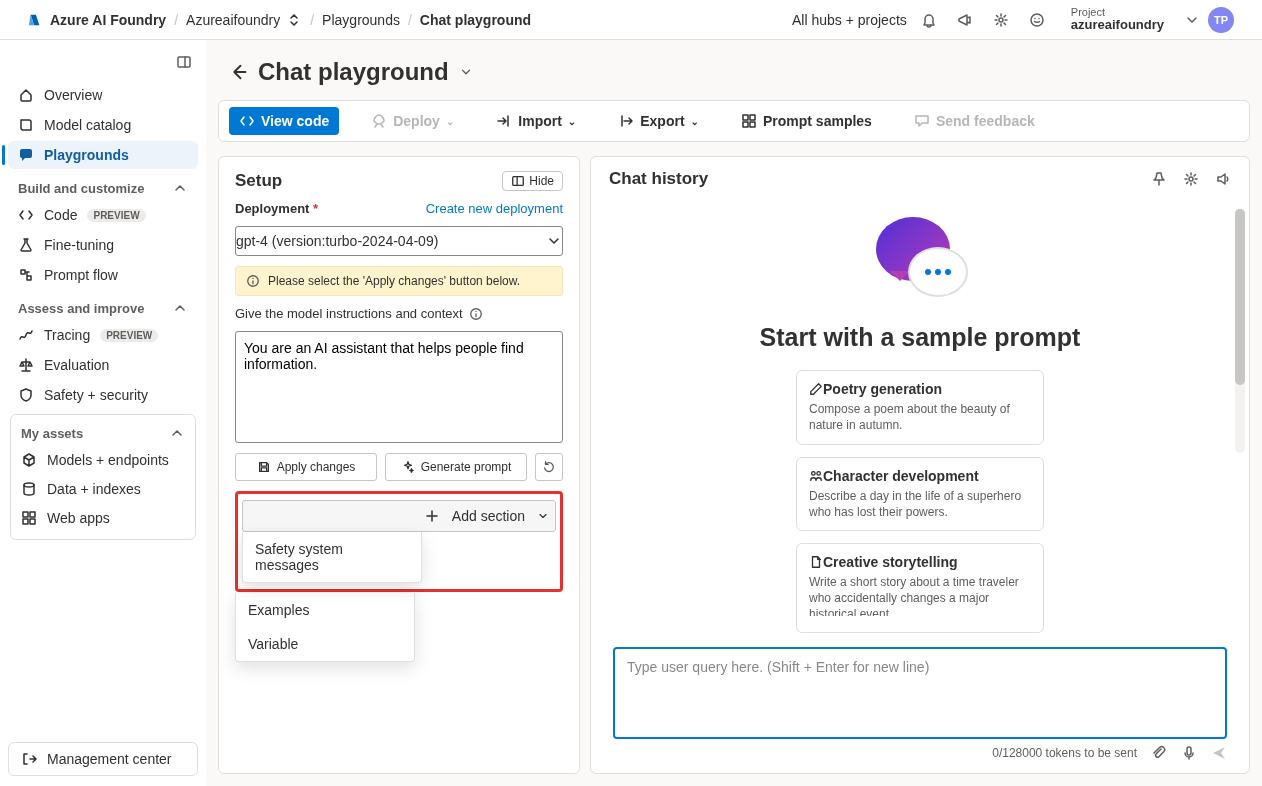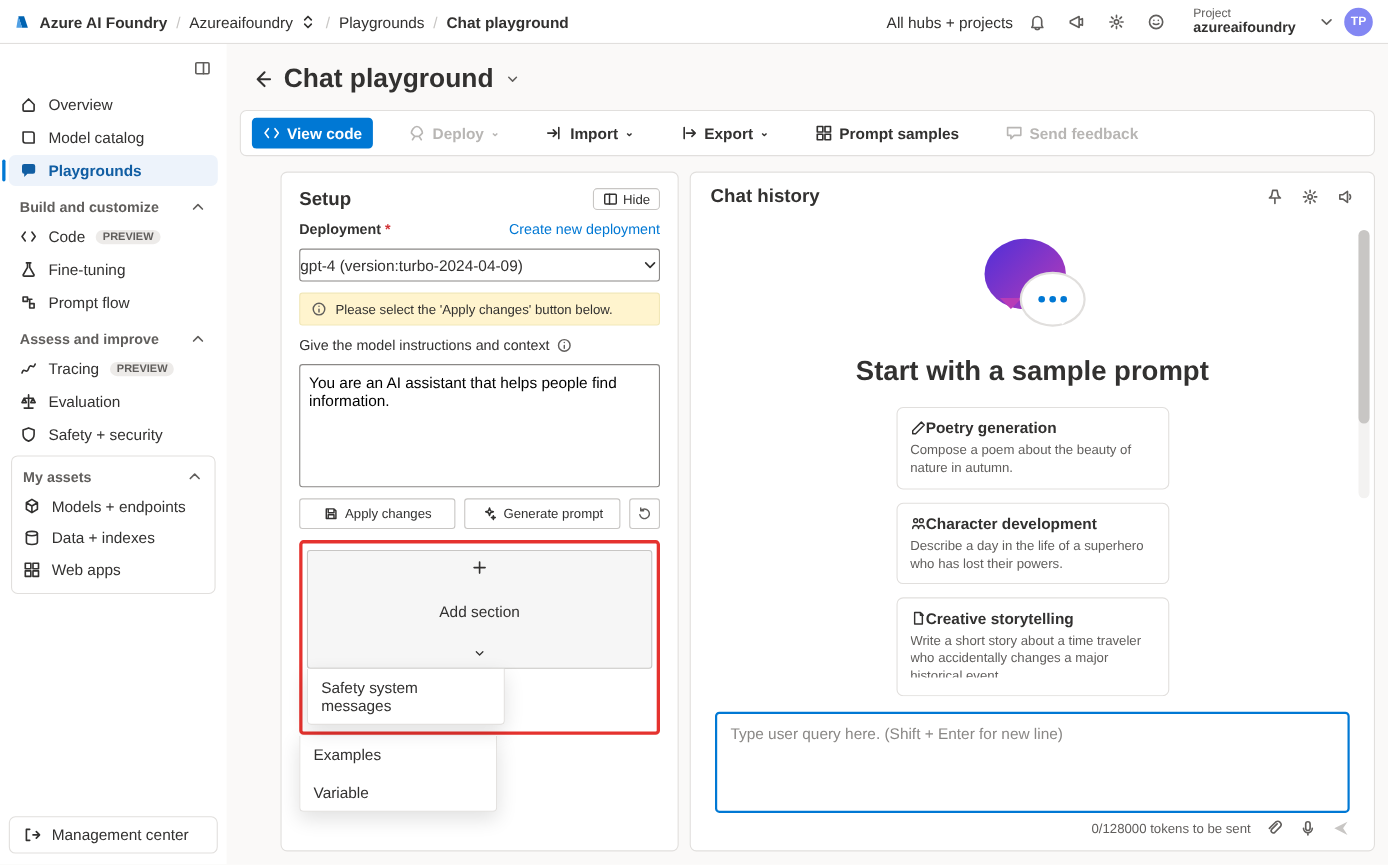--- a/index.html
+++ b/index.html
@@ -14,21 +14,21 @@
     --red:#d13438;
     --yellow:#fff4ce;
     --grad-a:#4f2fd8;
     --grad-b:#b83cb7;
   }
   *{box-sizing:border-box;font-family:"Segoe UI",Arial,sans-serif;}
   body{margin:0;background:var(--bg2);color:var(--text);font-size:13px;}
   .app{width:1262px;height:786px;background:#fff;display:flex;flex-direction:column;position:relative;}
 
   
-  .header{display:flex;align-items:center;height:40px;padding:0 14px;border-bottom:1px solid var(--border);gap:8px;font-size:14px;}
+  .header{display:flex;align-items:center;height:40px;padding:0 28px;border-bottom:1px solid var(--border);gap:8px;font-size:14px;}
   .brand{display:flex;align-items:center;gap:8px;font-weight:600;}
   .brand svg{width:14px;height:14px;}
   .sep{color:var(--border2);}
   .crumb{display:flex;align-items:center;gap:6px;color:var(--text);}
   .crumb.bold{font-weight:600;}
   .spacer{flex:1;}
   .header .icon-btn{width:28px;height:28px;display:flex;align-items:center;justify-content:center;border-radius:4px;color:var(--text-sub);}
   .project{display:flex;flex-direction:column;line-height:1.1;margin:0 12px;}
   .project .lbl{font-size:11px;color:var(--text-sub);}
   .project .val{font-size:13px;font-weight:600;}
@@ -47,38 +47,38 @@
   .mgmt{margin-top:auto;border:1px solid var(--border);border-radius:6px;padding:8px 12px;display:flex;align-items:center;gap:10px;}
 
   .main{flex:1;background:var(--bg2);display:flex;flex-direction:column;padding:18px 12px 12px 12px;gap:14px;min-width:0;}
   .page-title{display:flex;align-items:center;gap:10px;font-size:24px;font-weight:700;padding-left:10px;}
   .toolbar{display:flex;align-items:center;gap:22px;background:#fff;border:1px solid var(--border);border-radius:6px;padding:6px 10px;}
   .tbtn{display:flex;align-items:center;gap:6px;padding:6px 10px;border-radius:4px;font-size:14px;font-weight:600;color:var(--text);}
   .tbtn.primary{background:var(--blue);color:#fff;}
   .tbtn.disabled{color:#b8b6b4;}
   .tbtn .chev{font-size:10px;}
 
-  .content{flex:1;display:flex;gap:10px;min-height:0;margin-left:37px;}
+  .content{flex:1;display:flex;gap:10px;min-height:0;}
   .setup{width:362px;background:#fff;border:1px solid var(--border);border-radius:6px;padding:14px 16px;display:flex;flex-direction:column;gap:10px;overflow:hidden;}
   .setup-head{display:flex;align-items:center;justify-content:space-between;}
   .setup-head h3{margin:0;font-size:17px;font-weight:700;}
   .hide-btn{border:1px solid var(--border2);border-radius:4px;padding:2px 8px;font-size:12px;display:flex;align-items:center;gap:4px;}
   .dep-row{display:flex;justify-content:space-between;align-items:baseline;font-size:13px;}
   .dep-row .lbl{font-weight:600;}
   .dep-row .req{color:var(--red);}
   .dep-row a{color:var(--blue);font-size:13px;}
   .select{border:1px solid #8a8886;border-radius:3px;padding:6px 0;display:flex;justify-content:space-between;align-items:center;font-size:14px;}
   .notice{background:var(--yellow);border:1px solid #f1e7b8;border-radius:3px;padding:7px 10px;font-size:12px;display:flex;align-items:center;gap:8px;}
   .label-row{display:flex;align-items:center;gap:6px;font-size:13px;}
   textarea.sys{border:1px solid #8a8886;border-radius:3px;padding:8px;font-size:14px;height:112px;resize:none;font-family:inherit;}
   .row-btns{display:flex;gap:8px;}
   .btn-sm{flex:1;border:1px solid var(--border2);border-radius:3px;padding:5px 6px;font-size:12px;display:flex;align-items:center;justify-content:center;gap:6px;background:#fff;}
   .icon-only{width:28px;height:28px;border:1px solid var(--border2);border-radius:3px;display:flex;align-items:center;justify-content:center;flex:0 0 28px;color:var(--text-sub);}
   .highlight{border:3px solid #e5322e;border-radius:4px;padding:6px 4px;}
-  .add-sec{border:1px solid var(--border2);background:#f6f6f6;border-radius:3px;padding:7px 6px;font-size:14px;display:flex;align-items:center;justify-content:flex-end;gap:24px;width:100%;flex-direction:column;}
+  .add-sec{border:1px solid var(--border2);background:#f6f6f6;border-radius:3px;padding:7px 6px;font-size:14px;display:flex;align-items:center;justify-content:flex-end;gap:12px;width:100%;}
   .dropdown{margin-top:4px;background:#fff;border:1px solid var(--border);border-radius:4px;box-shadow:0 6px 18px rgba(0,0,0,.12);width:180px;}
   .dropdown div{padding:9px 12px;font-size:14px;}
 
   .chat{flex:1;background:#fff;border:1px solid var(--border);border-radius:6px;display:flex;flex-direction:column;min-width:0;position:relative;}
   .chat-head{display:flex;align-items:center;justify-content:space-between;padding:12px 18px;}
   .chat-head h3{margin:0;font-size:17px;font-weight:700;}
   .chat-body{flex:1;display:flex;flex-direction:column;align-items:center;overflow:hidden;padding:0 24px;position:relative;}
   .scrollbar{position:absolute;right:4px;top:8px;bottom:180px;width:10px;background:#f3f2f1;border-radius:5px;}
   .scrollbar .thumb{position:absolute;top:0;left:0;right:0;height:72%;background:#c8c6c4;border-radius:5px;}
 

